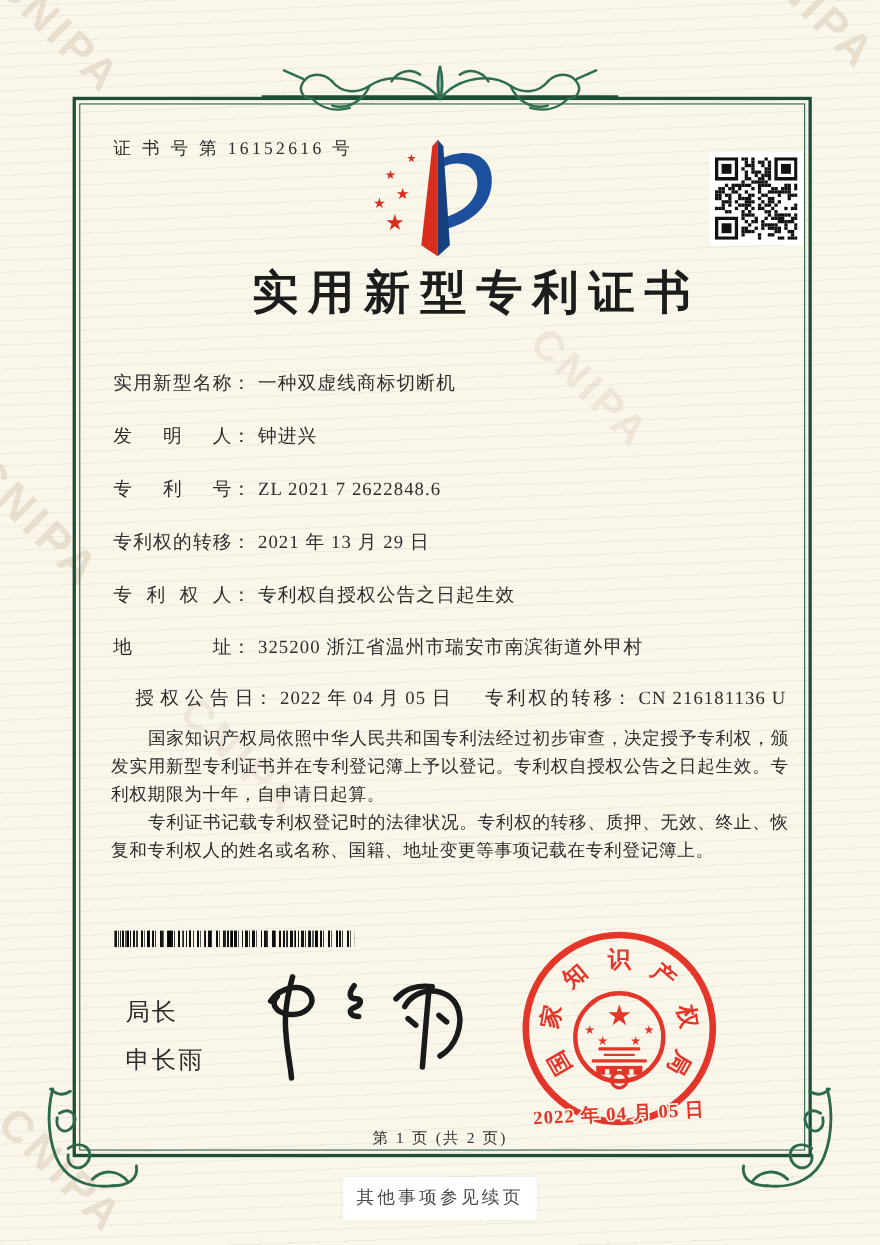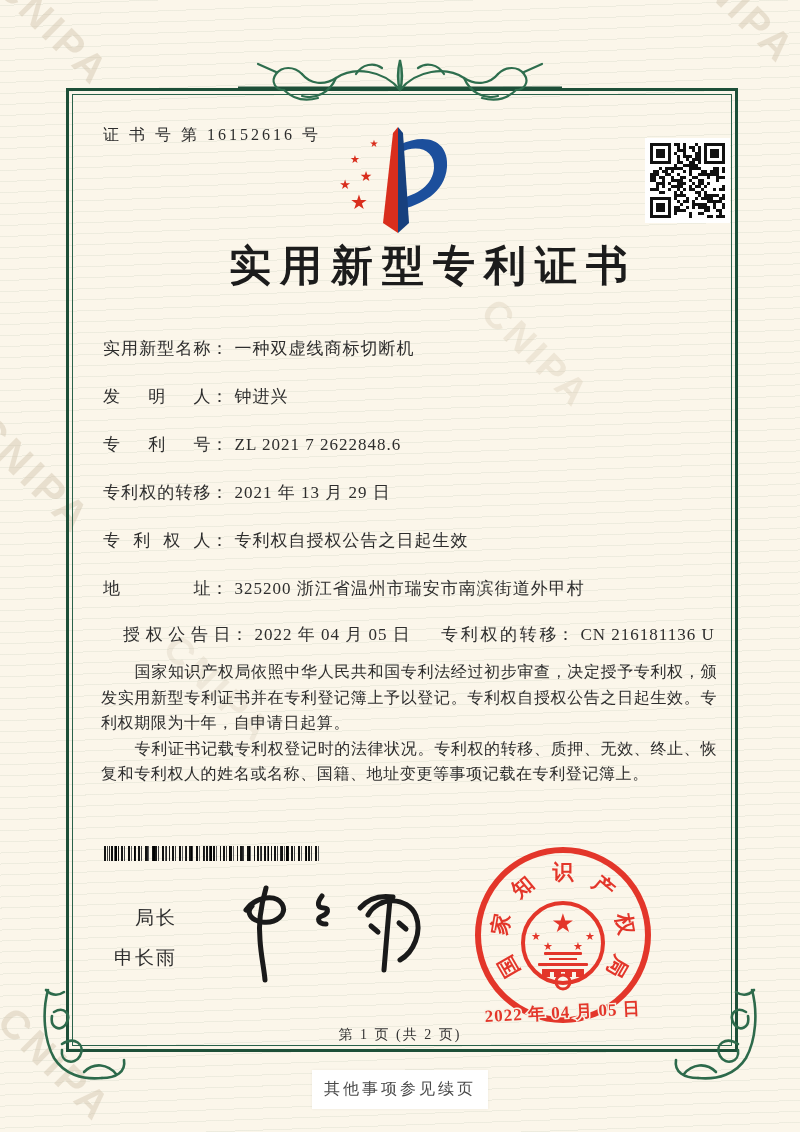--- a/index.html
+++ b/index.html
@@ -56,21 +56,21 @@
   }
   .paras p{margin:0;text-indent:2.1em;}
 
   .barcode{
     position:absolute;left:104px;top:846px;width:218px;height:15px;
     background:
       repeating-linear-gradient(90deg,#141414 0 2px,rgba(0,0,0,0) 2px 3px,#3c3c3c 3px 4px,rgba(0,0,0,0) 4px 7px,#101010 7px 9px,rgba(0,0,0,0) 9px 10px,#5a5a5a 10px 11px,rgba(0,0,0,0) 11px 14px,#141414 14px 15px,rgba(0,0,0,0) 15px 17px),
       repeating-linear-gradient(90deg,rgba(0,0,0,0) 0 5px,#242424 5px 6px,rgba(0,0,0,0) 6px 11px,#000 11px 13px,rgba(0,0,0,0) 13px 19px);
   }
 
-  .signer{position:absolute;left:114px;top:905px;font-size:19px;letter-spacing:2px;text-align:right;}
+  .signer{position:absolute;left:114px;top:905px;font-size:22px;letter-spacing:2px;}
   .signer div{margin-bottom:14px;}
   .signature{position:absolute;left:218px;top:868px;}
 
   .seal{position:absolute;left:470px;top:840px;}
 
   .page-info{
     position:absolute;left:0;top:1026px;width:800px;text-align:center;
     font-size:14px;letter-spacing:2px;color:#333;
   }
   .note{

